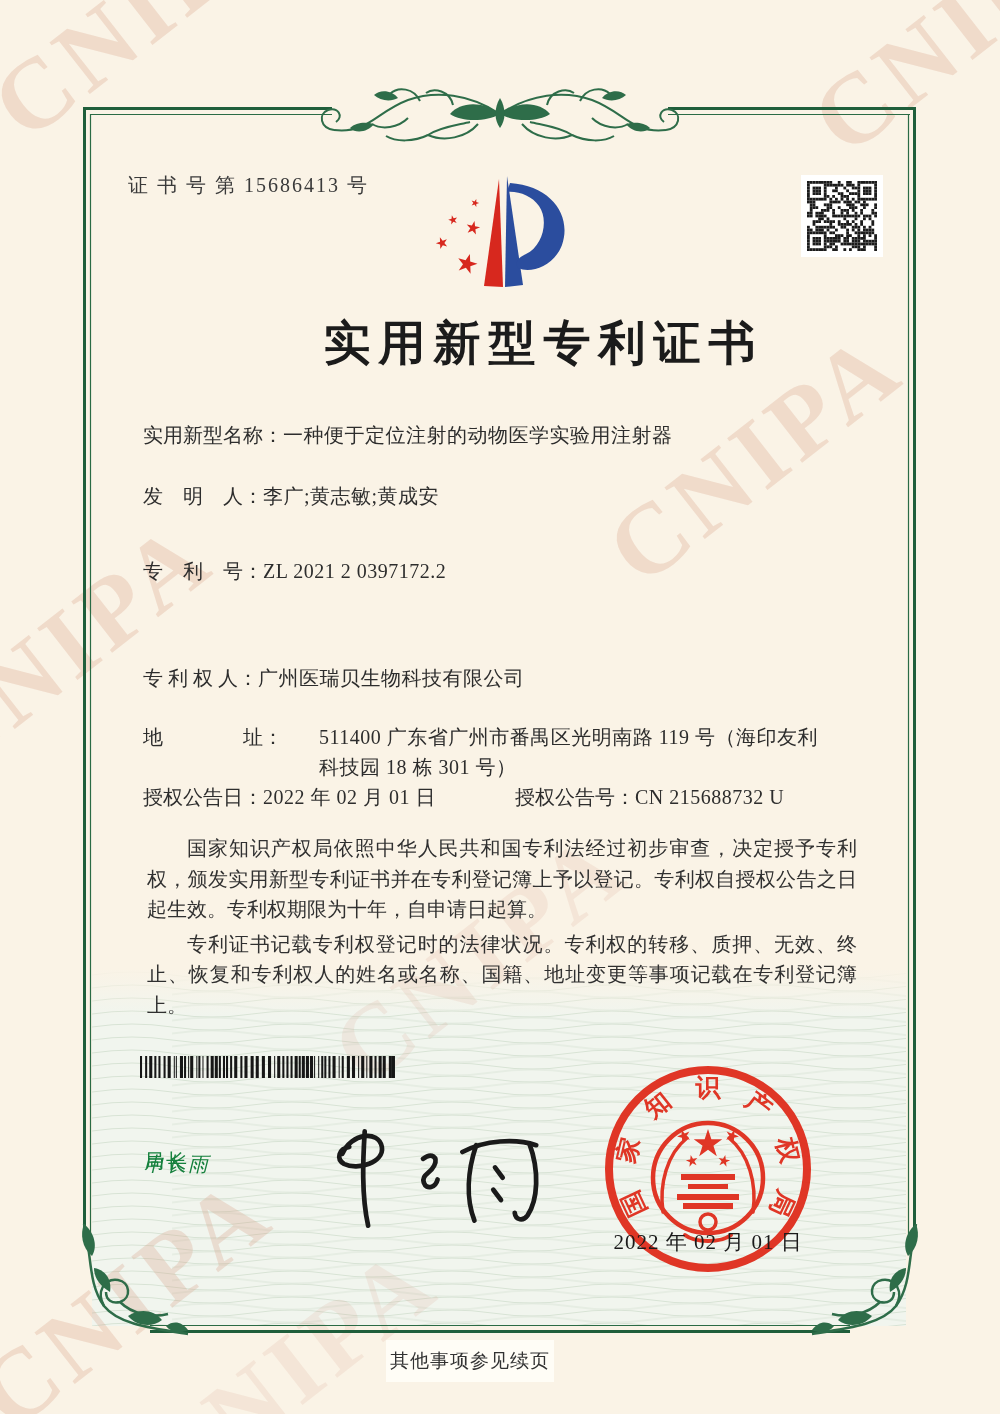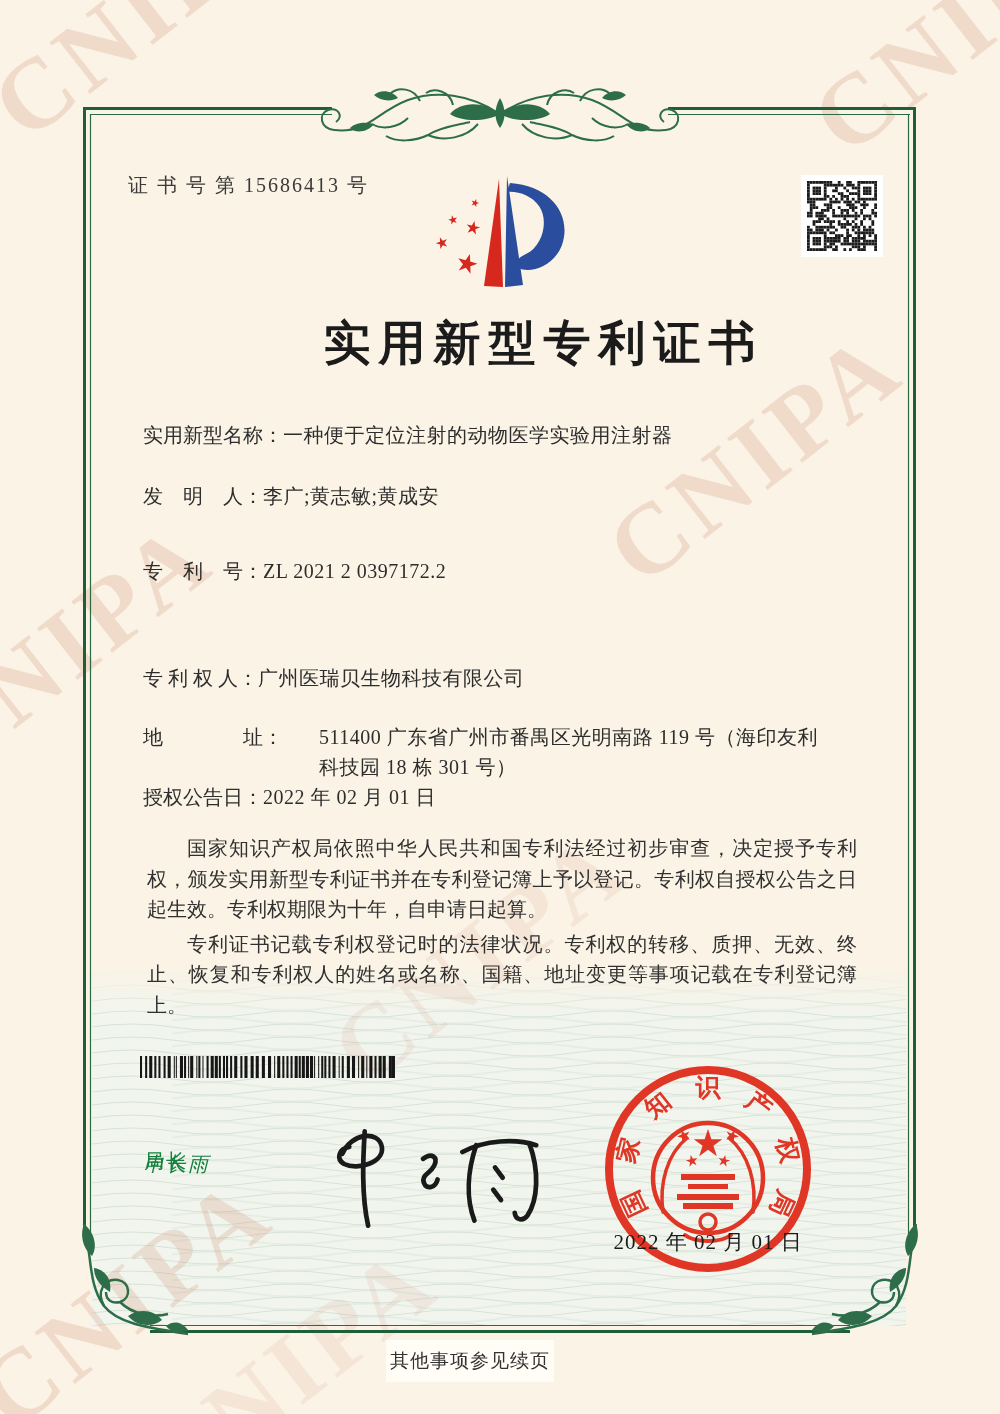--- a/index.html
+++ b/index.html
@@ -528,20 +528,23 @@
     <span class="flabel">专　利　号：</span><span class="fvalue">ZL 2021 2 0397172.2</span>
   </div>
   <div class="frow" style="top:663px">
     <span class="flabel">专 利 权 人：</span><span class="fvalue">广州医瑞贝生物科技有限公司</span>
   </div>
   <div class="frow" style="top:722px">
     <span class="flabel">地　　　　址：</span><span class="fvalue-wrap">511400 广东省广州市番禺区光明南路 119 号（海印友利科技园 18 栋 301 号）</span>
   </div>
   <div class="frow" style="top:782px">
     <span class="flabel">授权公告日：</span><span class="fvalue">2022 年 02 月 01 日</span>
+    <span class="fpair2">
+      <span class="flabel">授权公告号：</span><span class="fvalue">CN 215688732 U</span>
+    </span>
   </div>
 
   <div class="paras">
     <p>国家知识产权局依照中华人民共和国专利法经过初步审查，决定授予专利权，颁发实用新型专利证书并在专利登记簿上予以登记。专利权自授权公告之日起生效。专利权期限为十年，自申请日起算。</p>
     <p>专利证书记载专利权登记时的法律状况。专利权的转移、质押、无效、终止、恢复和专利权人的姓名或名称、国籍、地址变更等事项记载在专利登记簿上。</p>
   </div>
 
   <svg class="barcode" viewBox="0 0 250 22" preserveAspectRatio="none">
     <g>
         <rect x="0" y="0" width="2" height="22" fill="#161616"></rect>

